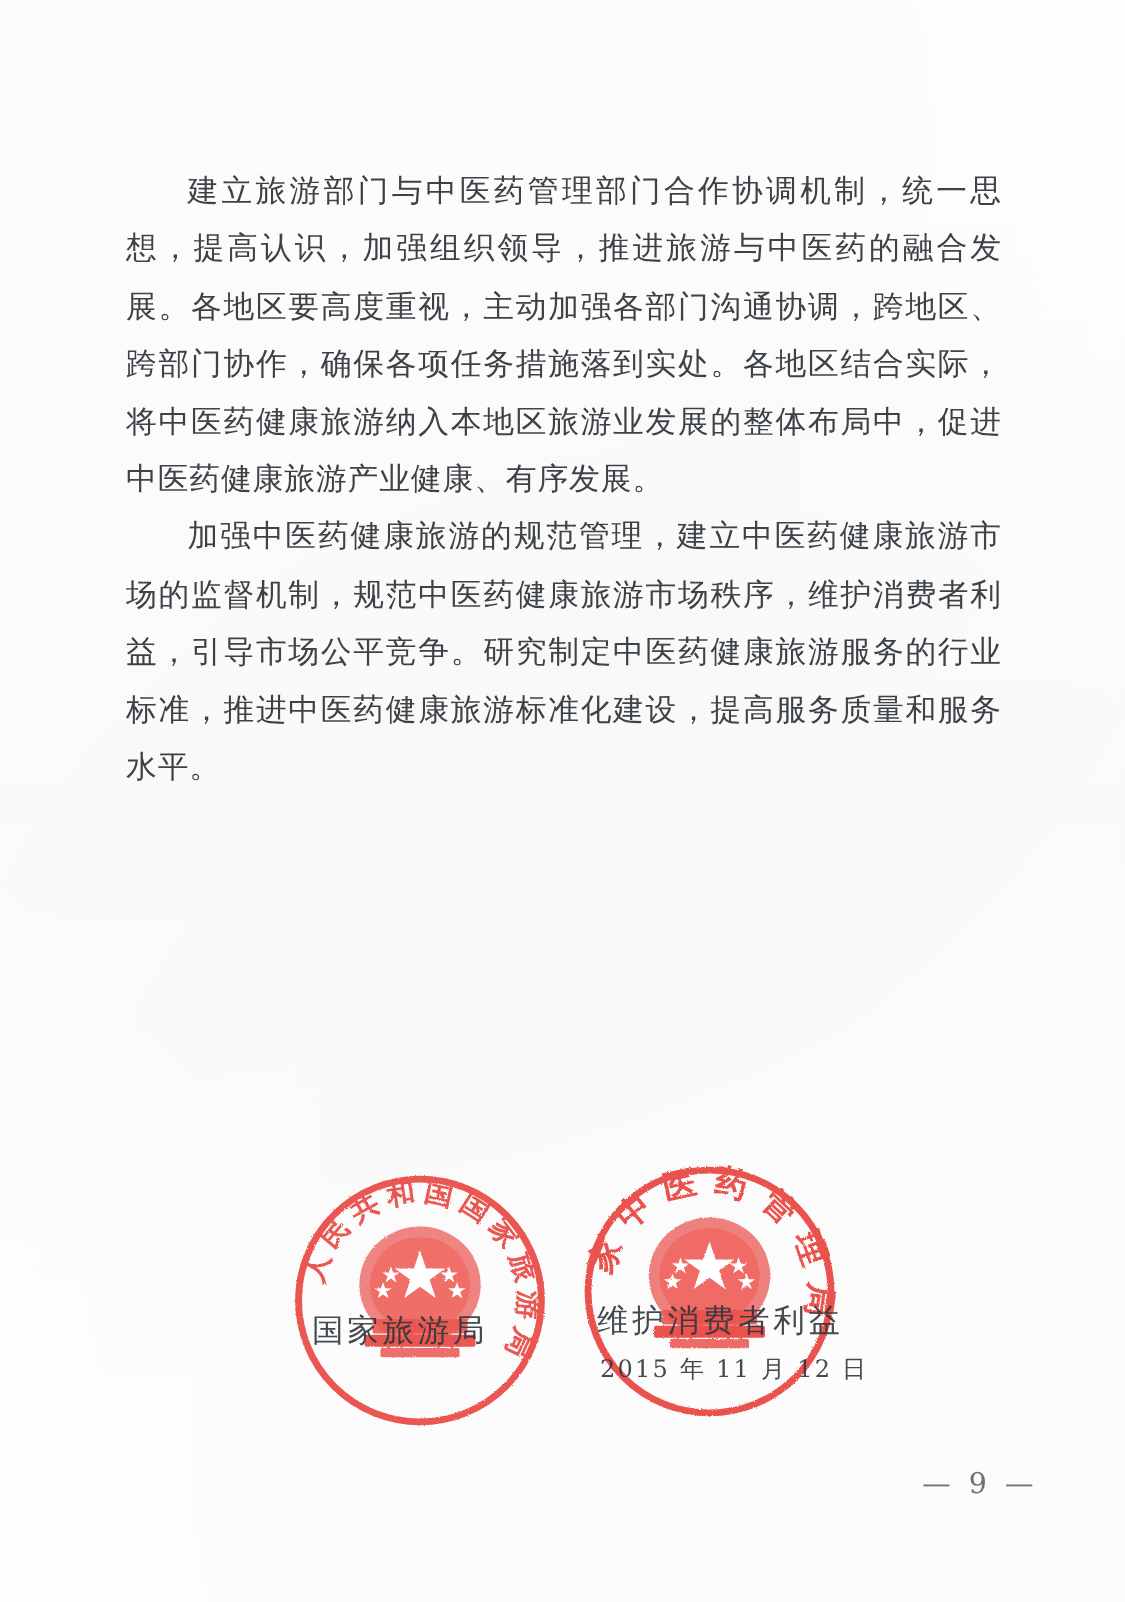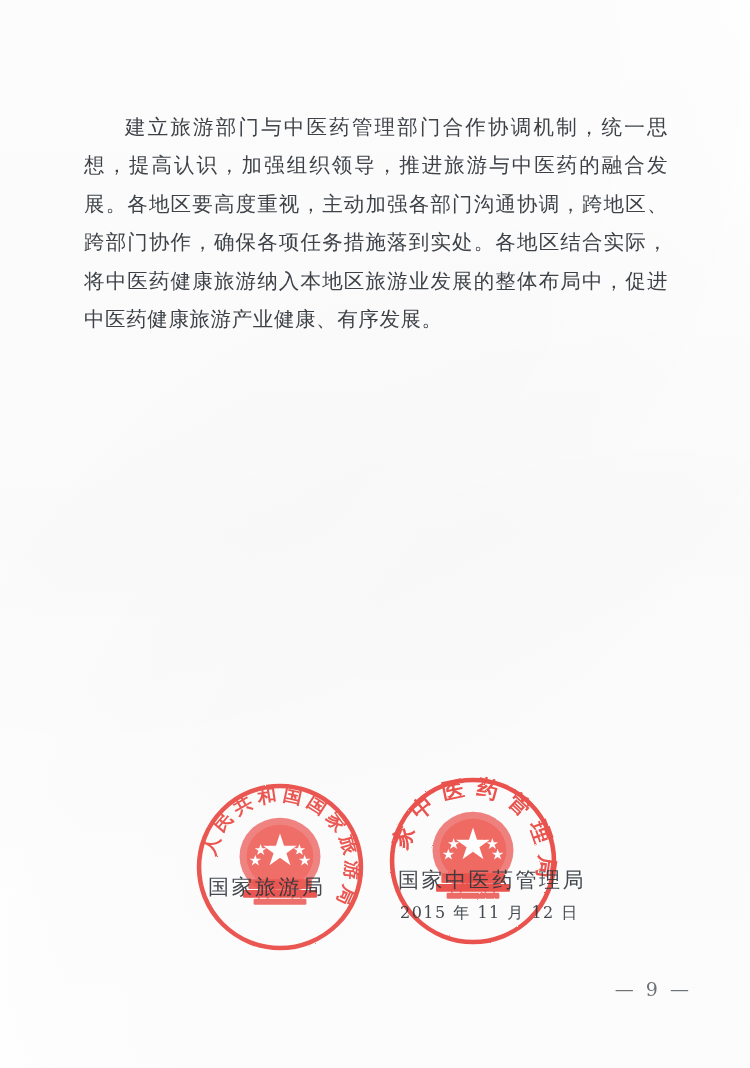--- a/index.html
+++ b/index.html
@@ -124,20 +124,21 @@
 
 <div id="page">
 
   <div id="textblock">
 
     <p class="para">建立旅游部门与中医药管理部门合作协调机制，统一思想，提高认识，加强组织领导，推进旅游与中医药的融合发展。各地区要高度重视，主动加强各部门沟通协调，跨地区、跨部门协作，确保各项任务措施落到实处。各地区结合实际，将中医药健康旅游纳入本地区旅游业发展的整体布局中，促进中医药健康旅游产业健康、有序发展。</p>
 
 
 
 
+    <p class="para">加强中医药健康旅游的规范管理，建立中医药健康旅游市场的监督机制，规范中医药健康旅游市场秩序，维护消费者利益，引导市场公平竞争。研究制定中医药健康旅游服务的行业标准，推进中医药健康旅游标准化建设，提高服务质量和服务水平。</p>
   </div>
 
   <div id="seals">
 
     <div class="seal" id="seal-tourism">
       <svg viewBox="0 0 200 200" xmlns="http://www.w3.org/2000/svg">
         <defs>
           <path id="ringPathA" d="M 100,100 m -75,0 a 75,75 0 1,1 150,0 a 75,75 0 1,1 -150,0"></path>
           <filter id="inkA" x="-20%" y="-20%" width="140%" height="140%">
             <feTurbulence type="fractalNoise" baseFrequency="0.9" numOctaves="3" result="n"></feTurbulence>
@@ -217,20 +218,20 @@
               <line x1="114" y1="126" x2="114" y2="136"></line>
               <line x1="124" y1="126" x2="124" y2="136"></line>
             </g>
           </g>
         </g>
       </svg>
     </div>
 
     <div class="overprint" id="org-tourism">国家旅游局</div>
 
-    <div class="overprint" id="org-tcm">国家中医药管理局</div>
+    <div class="overprint" id="org-tcm">维护消费者利益</div>
 
     <div class="overprint" id="doc-date">2015 年 11 月 12 日</div>
   </div>
 
   <div id="page-number">— 9 —</div>
 
 </div>
 
 </body></html>

